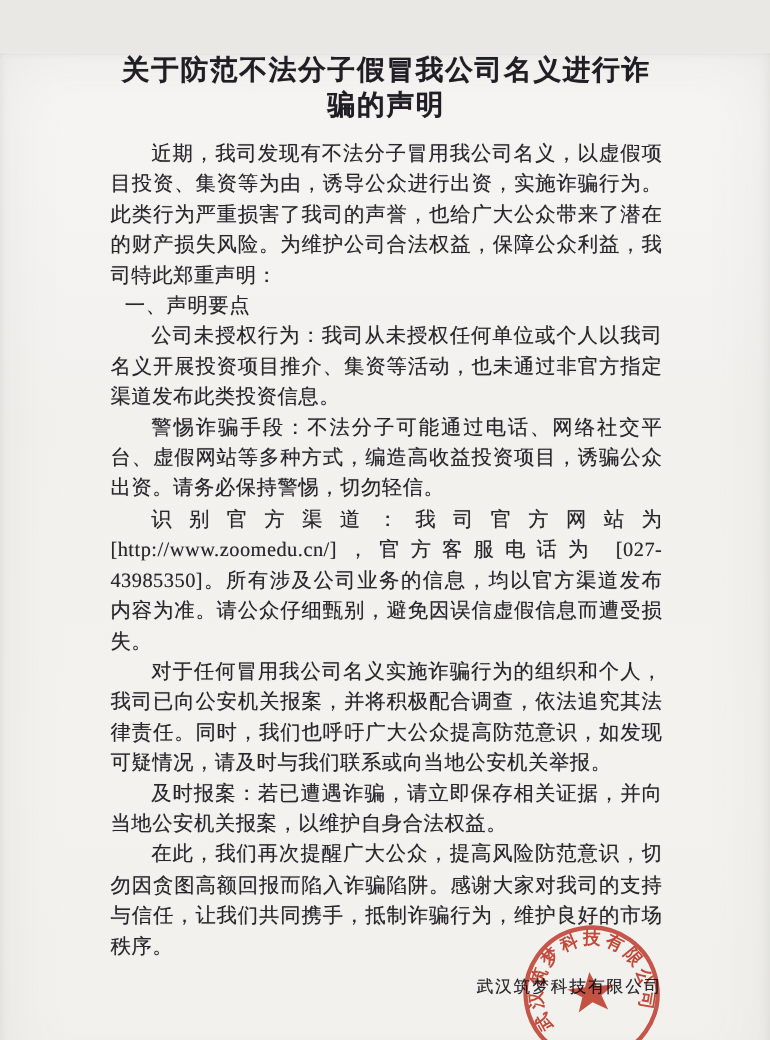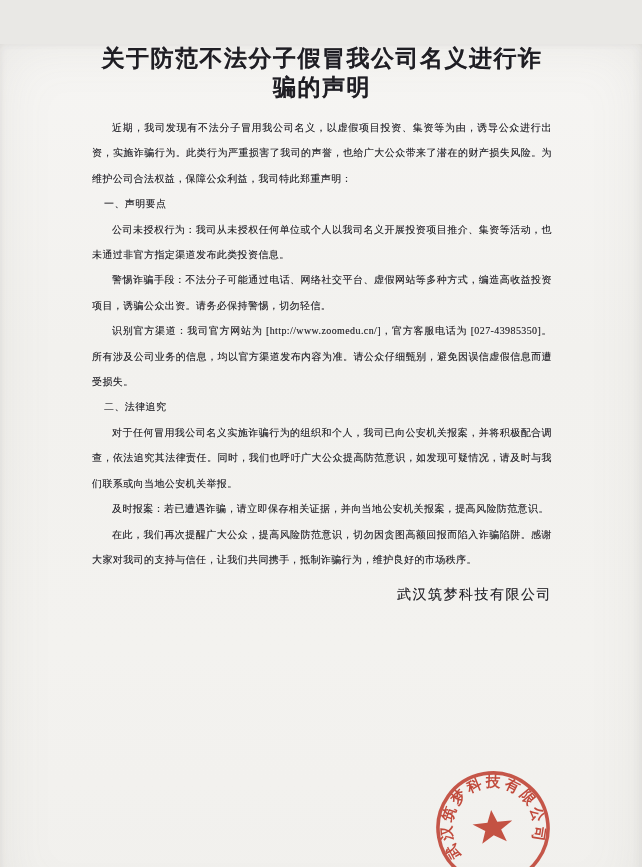--- a/index.html
+++ b/index.html
@@ -25,21 +25,21 @@
     font-size: 23px;
     line-height: 29px;
     font-weight: bold;
     letter-spacing: 1.5px;
     text-align: center;
     color: #1f1e24;
     text-shadow: 0 0 0.6px rgba(31,30,36,0.55);
   }
   .body-text p {
     margin: 0;
-    font-size: 10px;
+    font-size: 17px;
     line-height: 25.4px;
     letter-spacing: 0.4px;
     text-align: justify;
     text-shadow: 0 0 0.6px rgba(40,39,45,0.5);
   }
   .body-text p.indent { text-indent: 2em; }
   .body-text p.heading { text-indent: 0; margin-left: 12px; }
   .signature { margin-top: 10px; }
   .sig-company {
     margin: 0;
@@ -76,24 +76,23 @@
     <h1 class="title">关于防范不法分子假冒我公司名义进行诈骗的声明</h1>
 
     <div class="body-text">
       <p class="indent">近期，我司发现有不法分子冒用我公司名义，以虚假项目投资、集资等为由，诱导公众进行出资，实施诈骗行为。此类行为严重损害了我司的声誉，也给广大公众带来了潜在的财产损失风险。为维护公司合法权益，保障公众利益，我司特此郑重声明：</p>
 
       <p class="heading">一、声明要点</p>
       <p class="indent">公司未授权行为：我司从未授权任何单位或个人以我司名义开展投资项目推介、集资等活动，也未通过非官方指定渠道发布此类投资信息。</p>
       <p class="indent">警惕诈骗手段：不法分子可能通过电话、网络社交平台、虚假网站等多种方式，编造高收益投资项目，诱骗公众出资。请务必保持警惕，切勿轻信。</p>
       <p class="indent">识别官方渠道：我司官方网站为 [http://www.zoomedu.cn/]，官方客服电话为 [027-43985350]。所有涉及公司业务的信息，均以官方渠道发布内容为准。请公众仔细甄别，避免因误信虚假信息而遭受损失。</p>
 
-      <p class="heading">二、法律追究</p>
       <p class="indent">对于任何冒用我公司名义实施诈骗行为的组织和个人，我司已向公安机关报案，并将积极配合调查，依法追究其法律责任。同时，我们也呼吁广大公众提高防范意识，如发现可疑情况，请及时与我们联系或向当地公安机关举报。</p>
 
-      <p class="indent">及时报案：若已遭遇诈骗，请立即保存相关证据，并向当地公安机关报案，提高风险防范意识。</p>
+      <p class="indent">及时报案：若已遭遇诈骗，请立即保存相关证据，并向当地公安机关报案，以维护自身合法权益。</p>
 
       <p class="indent">在此，我们再次提醒广大公众，提高风险防范意识，切勿因贪图高额回报而陷入诈骗陷阱。感谢大家对我司的支持与信任，让我们共同携手，抵制诈骗行为，维护良好的市场秩序。</p>
     </div>
 
     <div class="signature">
       <p class="sig-company">武汉筑梦科技有限公司</p>
 
     </div>
   </div>
 

